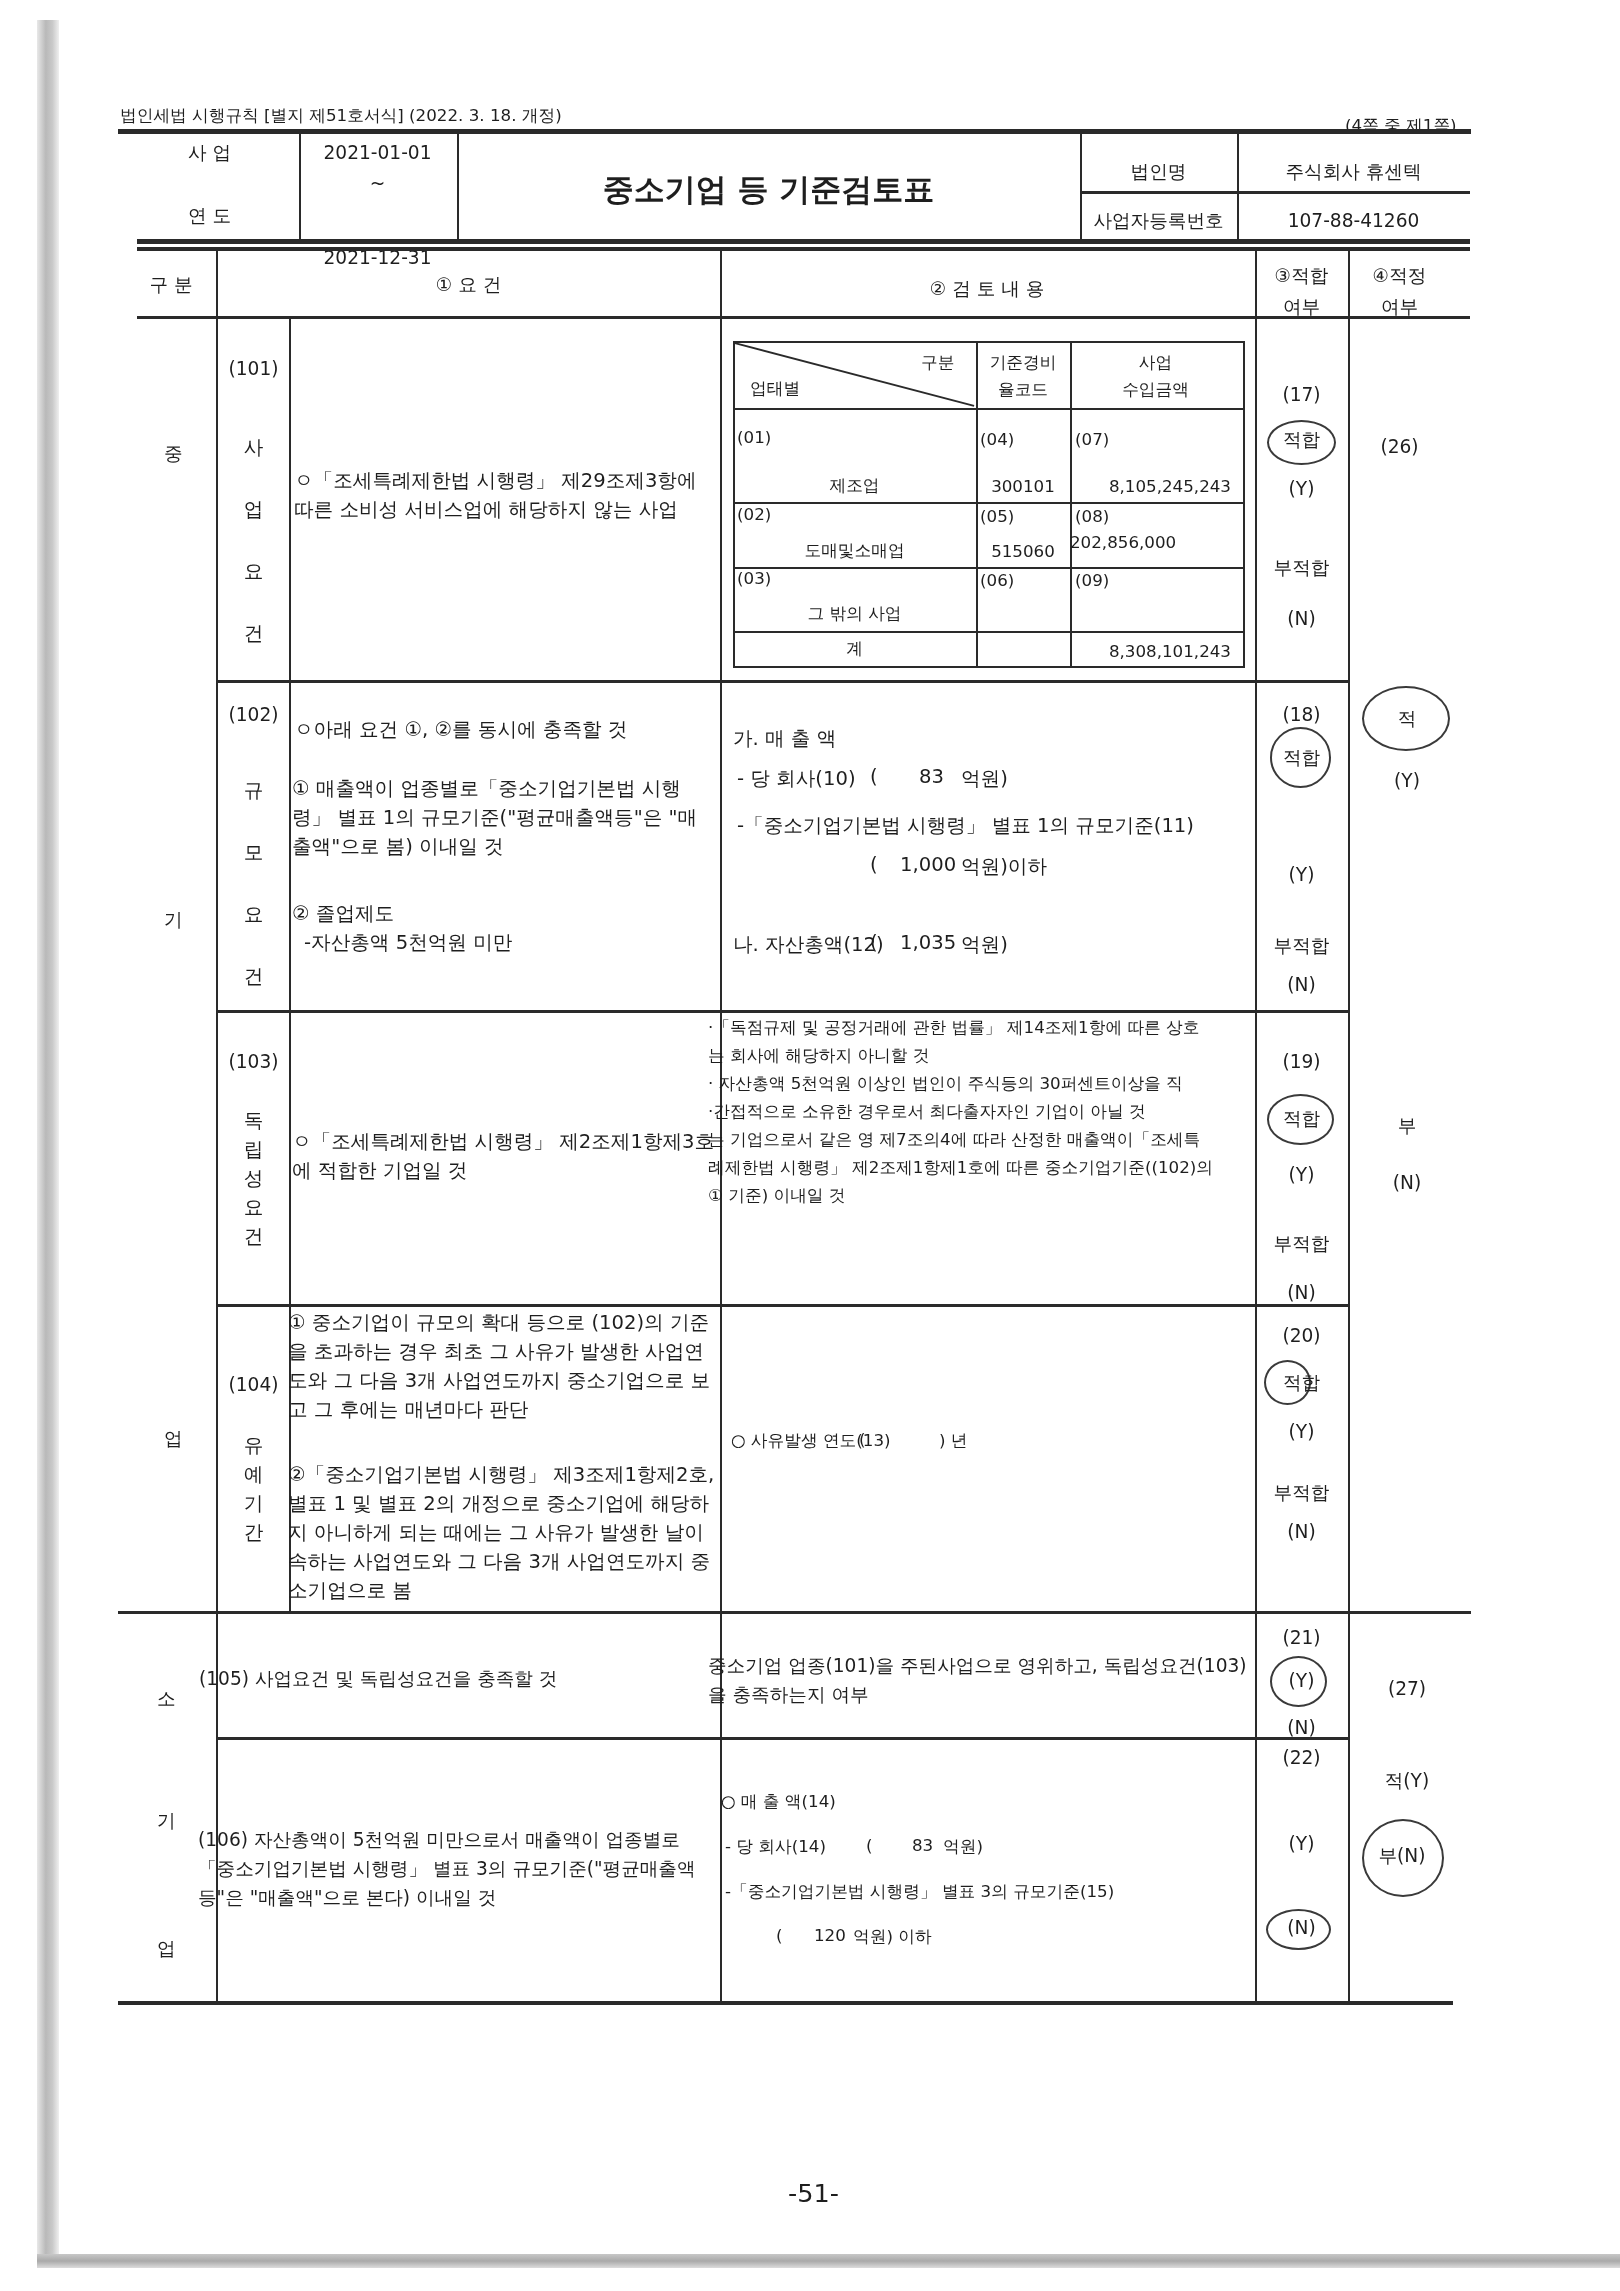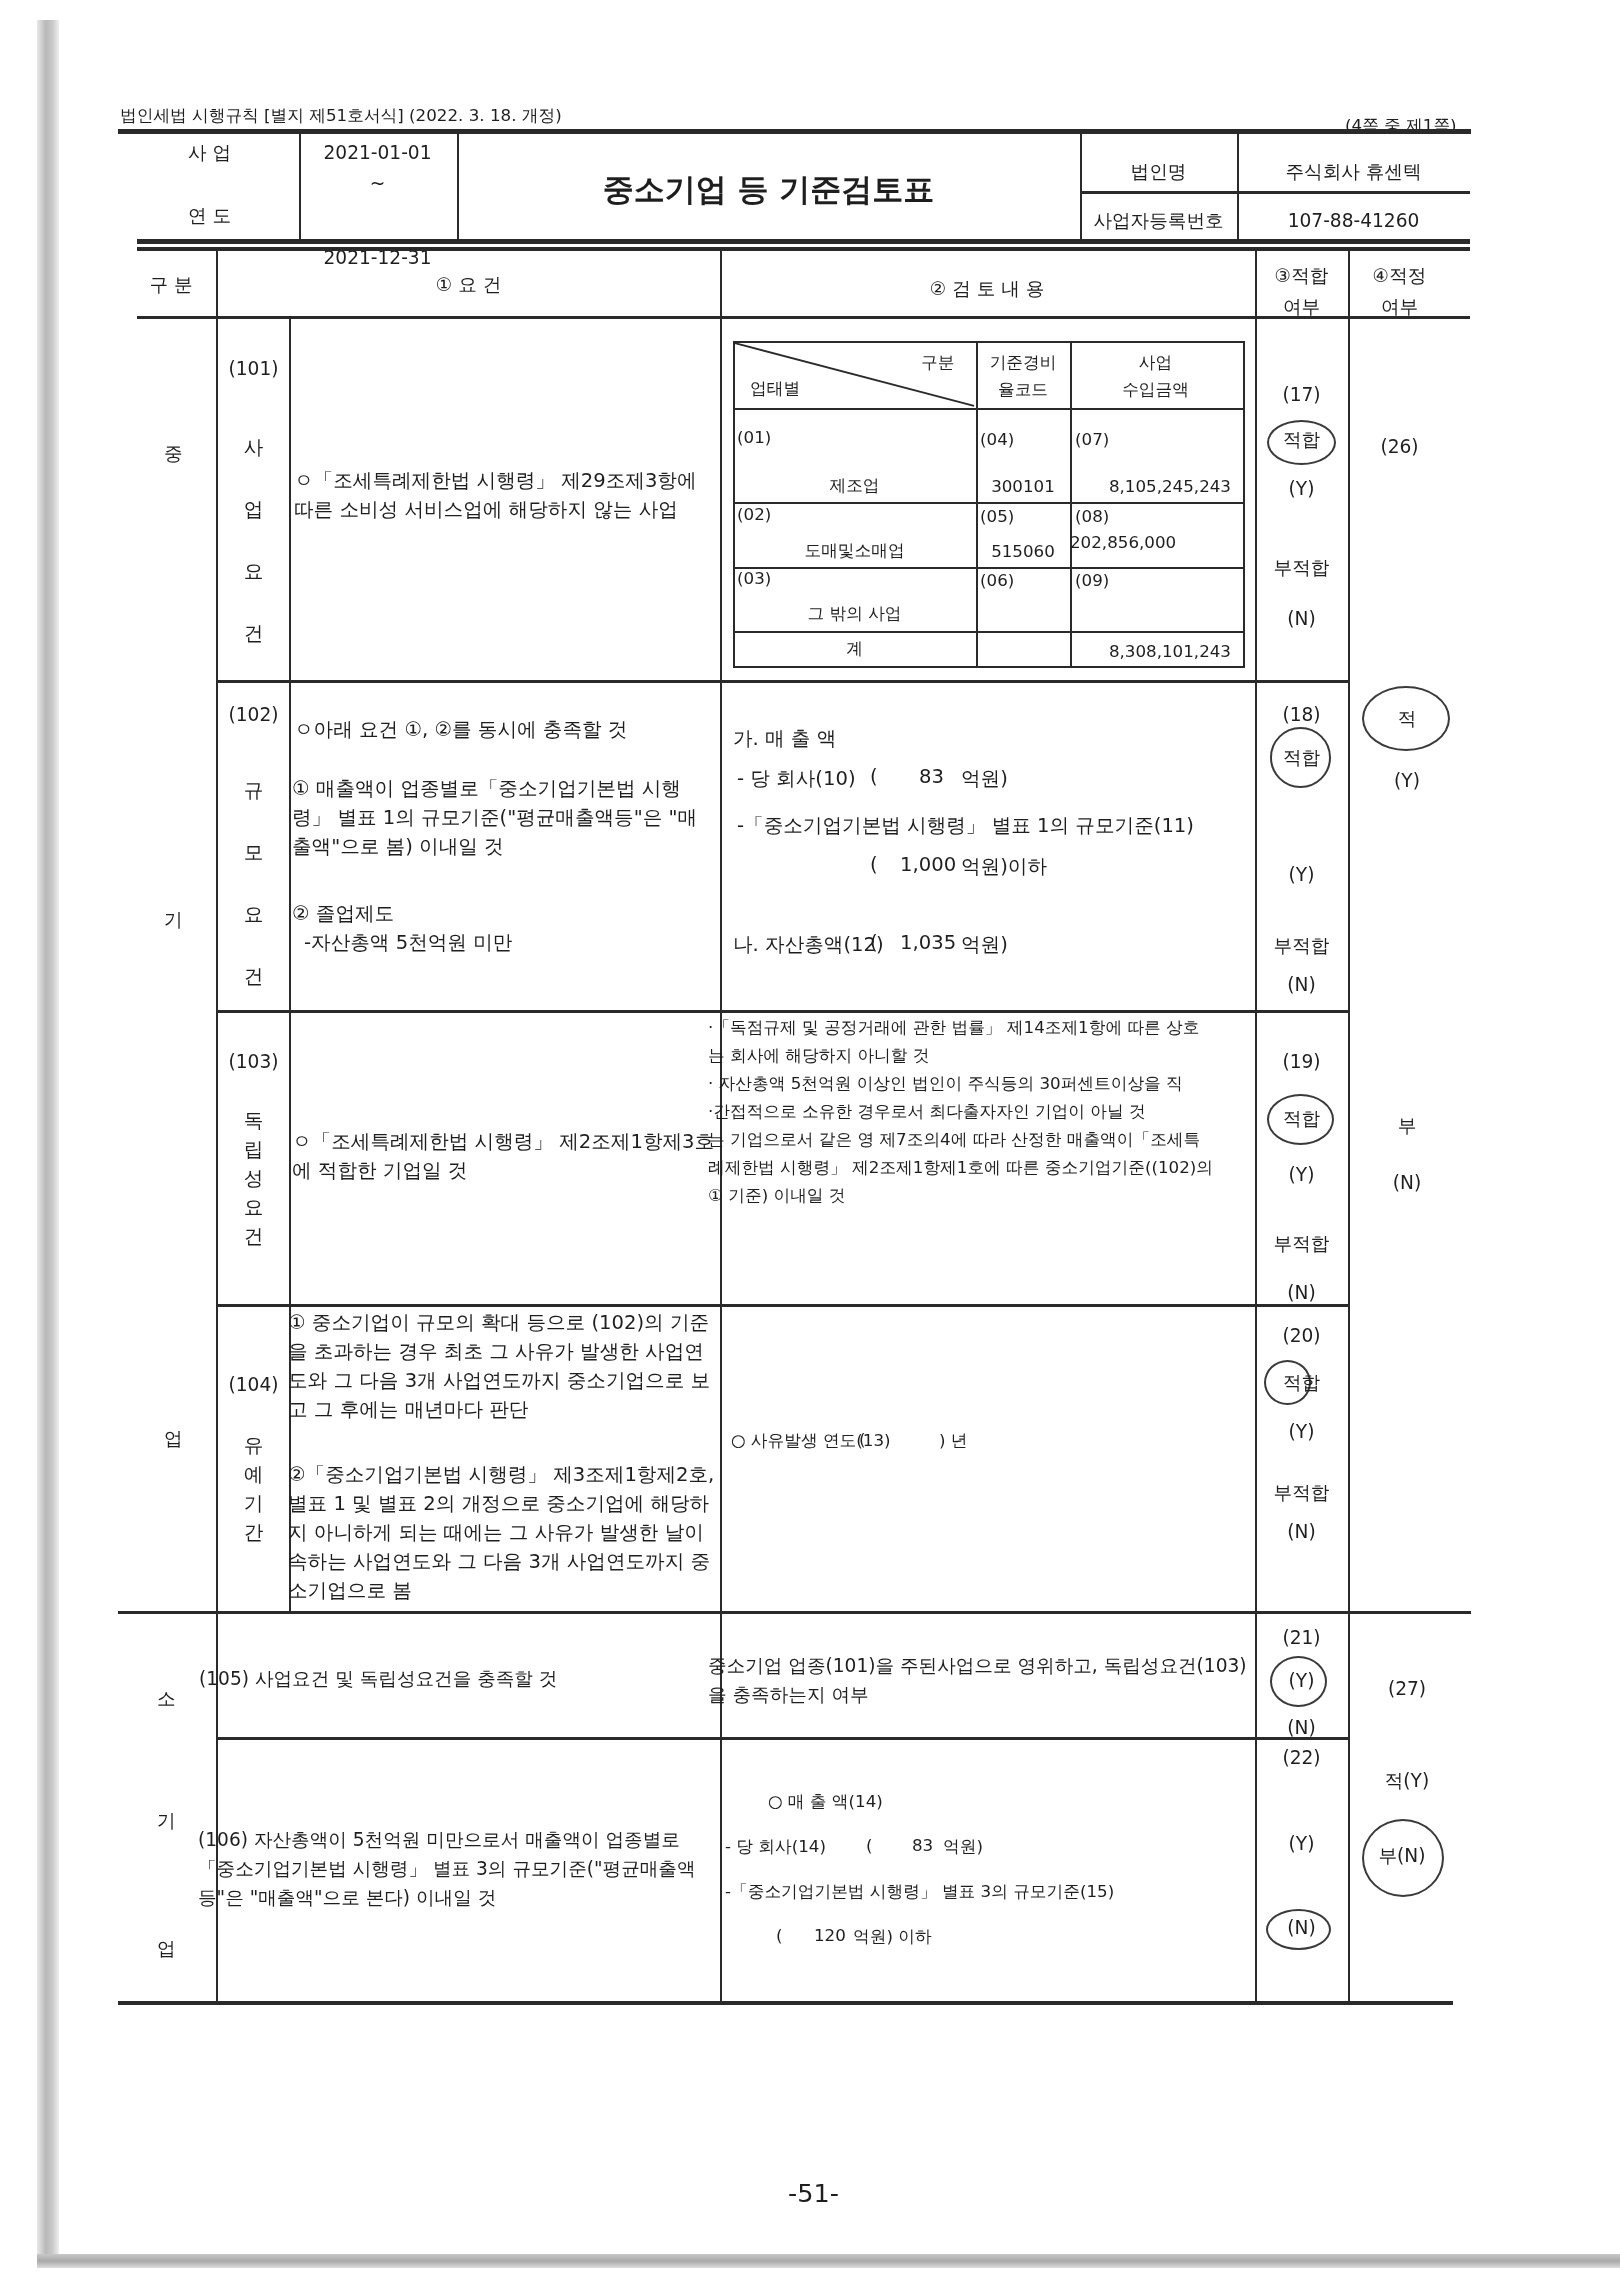--- a/index.html
+++ b/index.html
@@ -245,21 +245,21 @@
   <div class="t med center" style="left:1255px;top:1627px;width:93px;">(21)</div>
   <div class="circle" style="left:1270px;top:1656px;width:53px;height:47px;"></div>
   <div class="t med center" style="left:1255px;top:1670px;width:93px;">(Y)</div>
   <div class="t med center" style="left:1255px;top:1717px;width:93px;">(N)</div>
   <div class="t med center" style="left:1348px;top:1678px;width:118px;">(27)</div>
 </section>
 <div class="hline" style="left:216px;top:1737px;width:1132px;height:2.9px;"></div>
 
 <section>
   <div class="wrap" style="left:198px;top:1825px;width:519px;font-size:18.6px;">(106) 자산총액이 5천억원 미만으로서 매출액이 업종별로「중소기업기본법 시행령」 별표 3의 규모기준("평균매출액등"은 "매출액"으로 본다) 이내일 것</div>
-  <div class="t small" style="left:721px;top:1790px;padding-left:47px;">○ 매 출 액(14)</div>
+  <div class="t small" style="left:721px;top:1790px;">○ 매 출 액(14)</div>
   <div class="t small" style="left:725px;top:1835px;">- 당 회사(14)</div>
   <div class="t small" style="left:866px;top:1835px;">(</div>
   <div class="t small" style="left:912px;top:1835px;">83</div>
   <div class="t small" style="left:943px;top:1835px;">억원)</div>
   <div class="t small" style="left:725px;top:1880px;">-「중소기업기본법 시행령」 별표 3의 규모기준(15)</div>
   <div class="t small" style="left:776px;top:1925px;">(</div>
   <div class="t small" style="left:814px;top:1925px;">120</div>
   <div class="t small" style="left:853px;top:1925px;">억원) 이하</div>
   <div class="t med center" style="left:1255px;top:1747px;width:93px;">(22)</div>
   <div class="t med center" style="left:1255px;top:1833px;width:93px;">(Y)</div>

